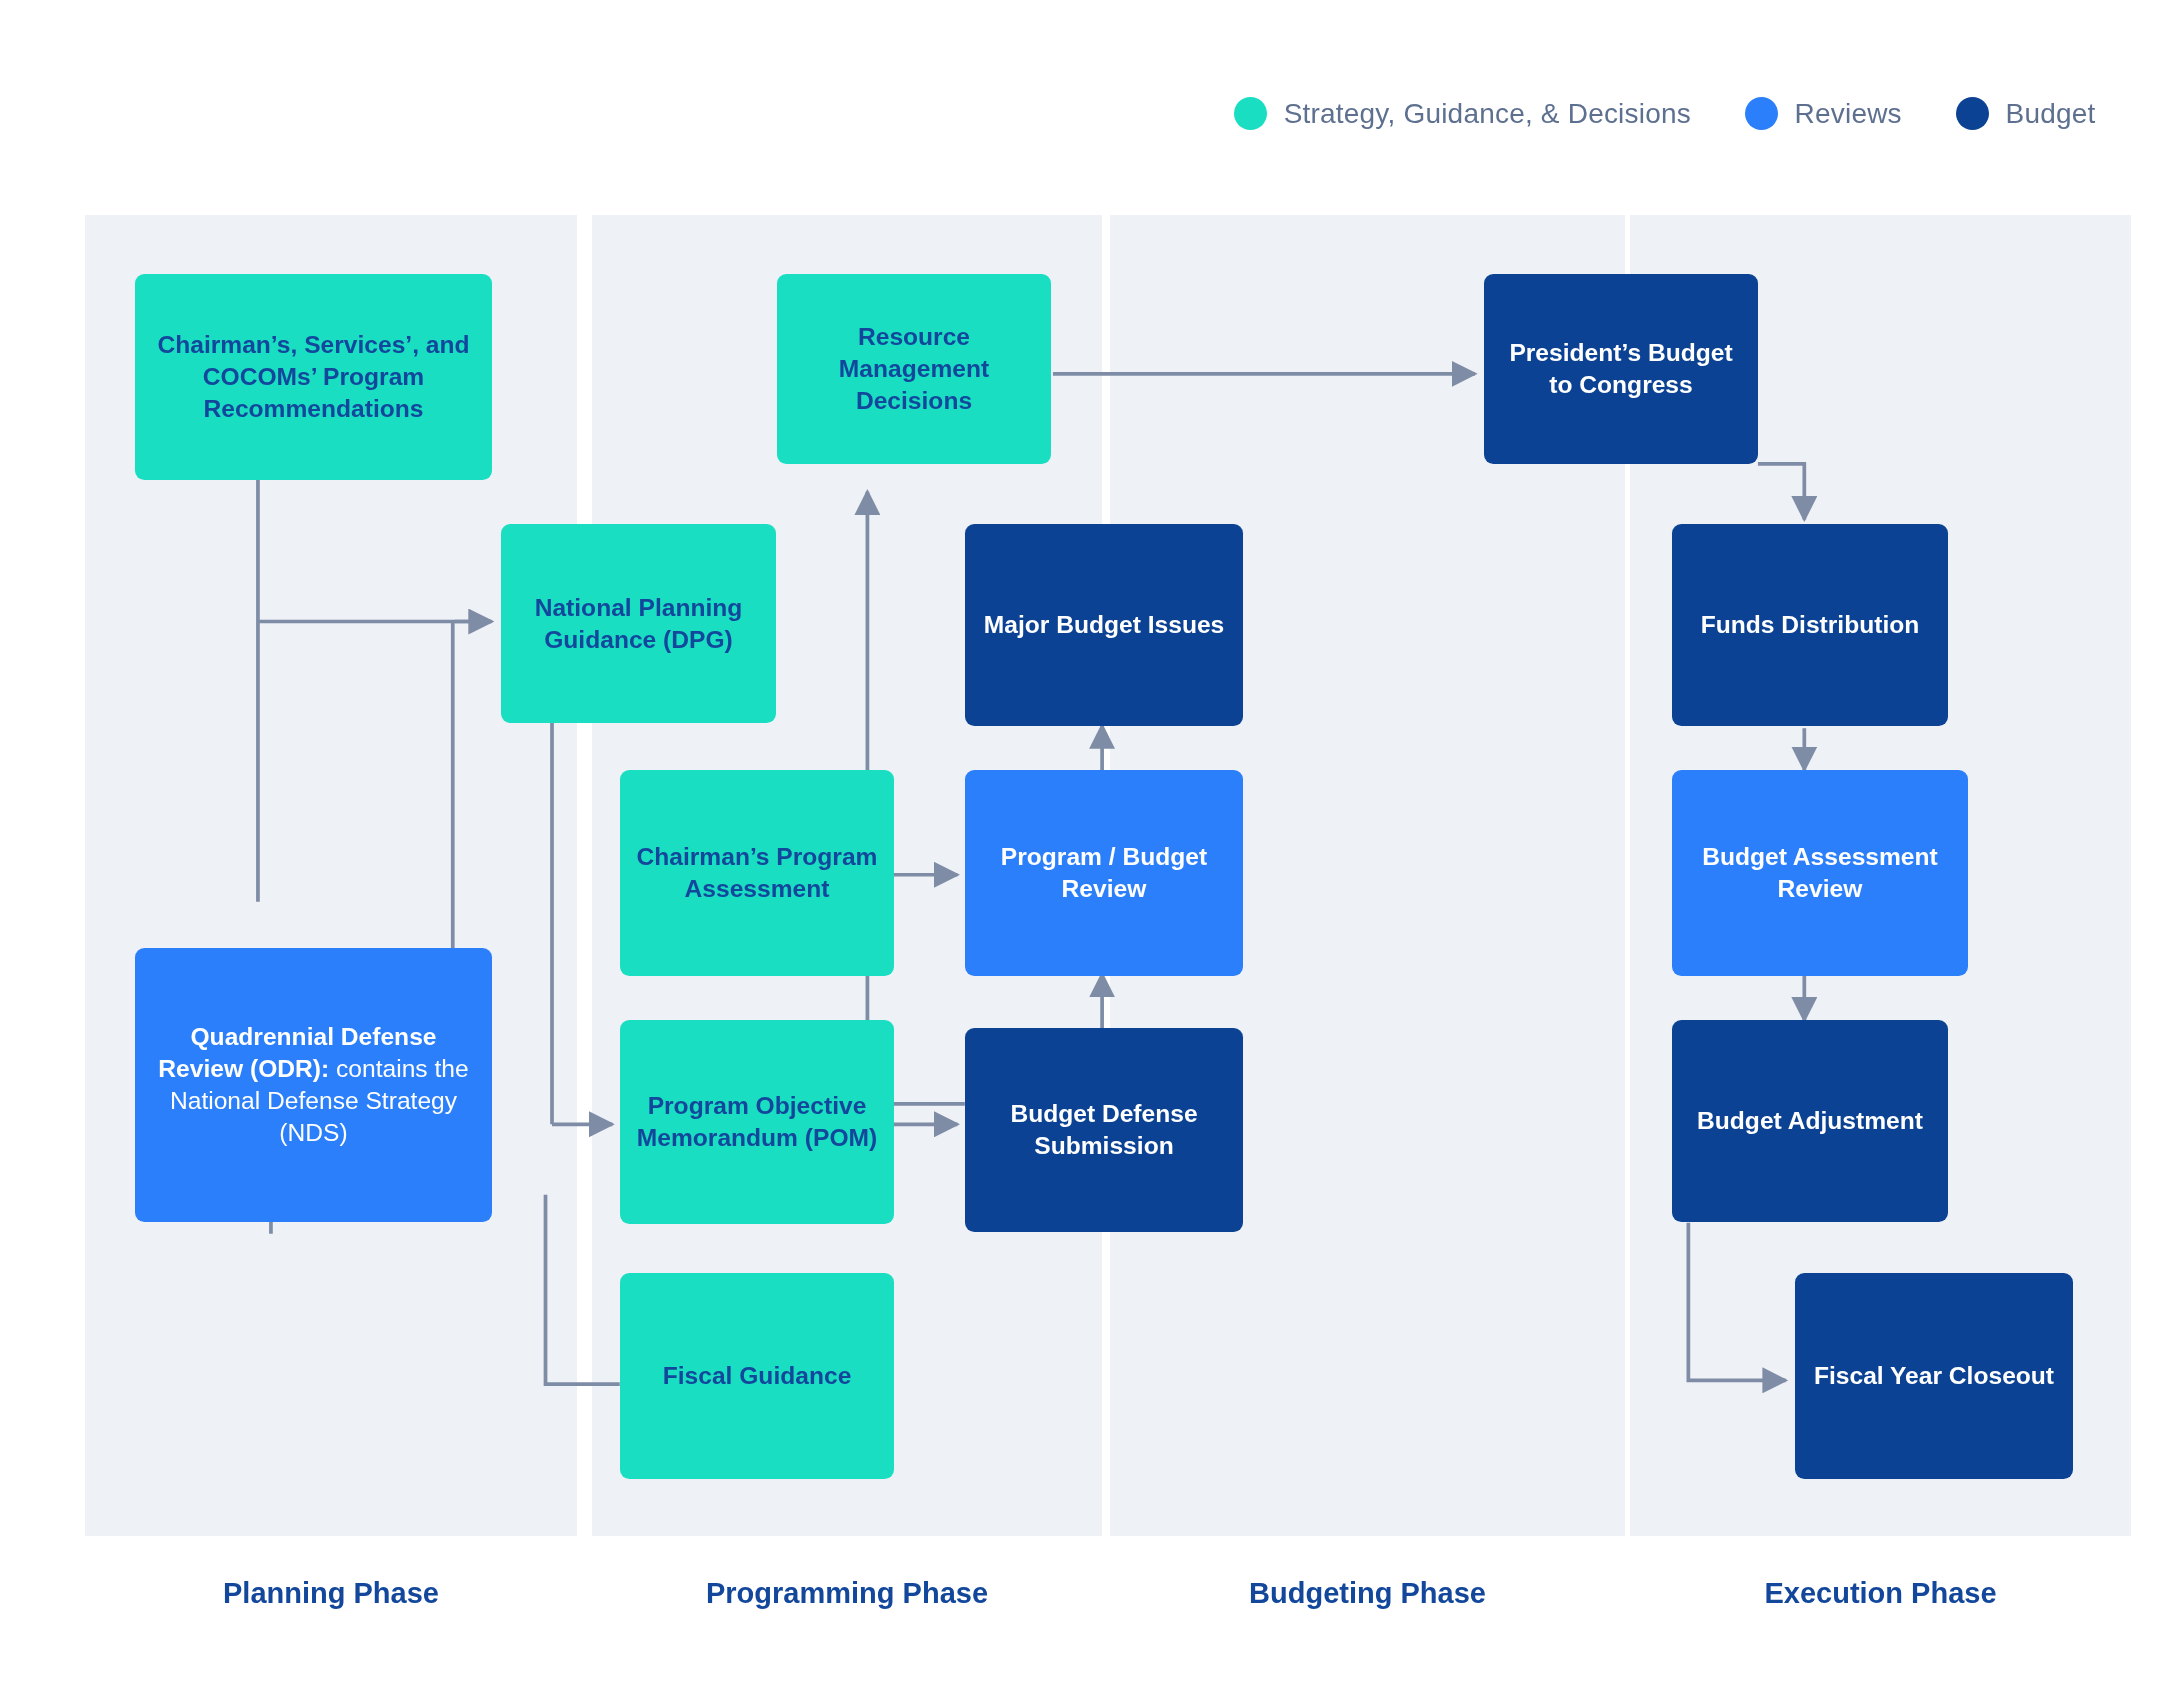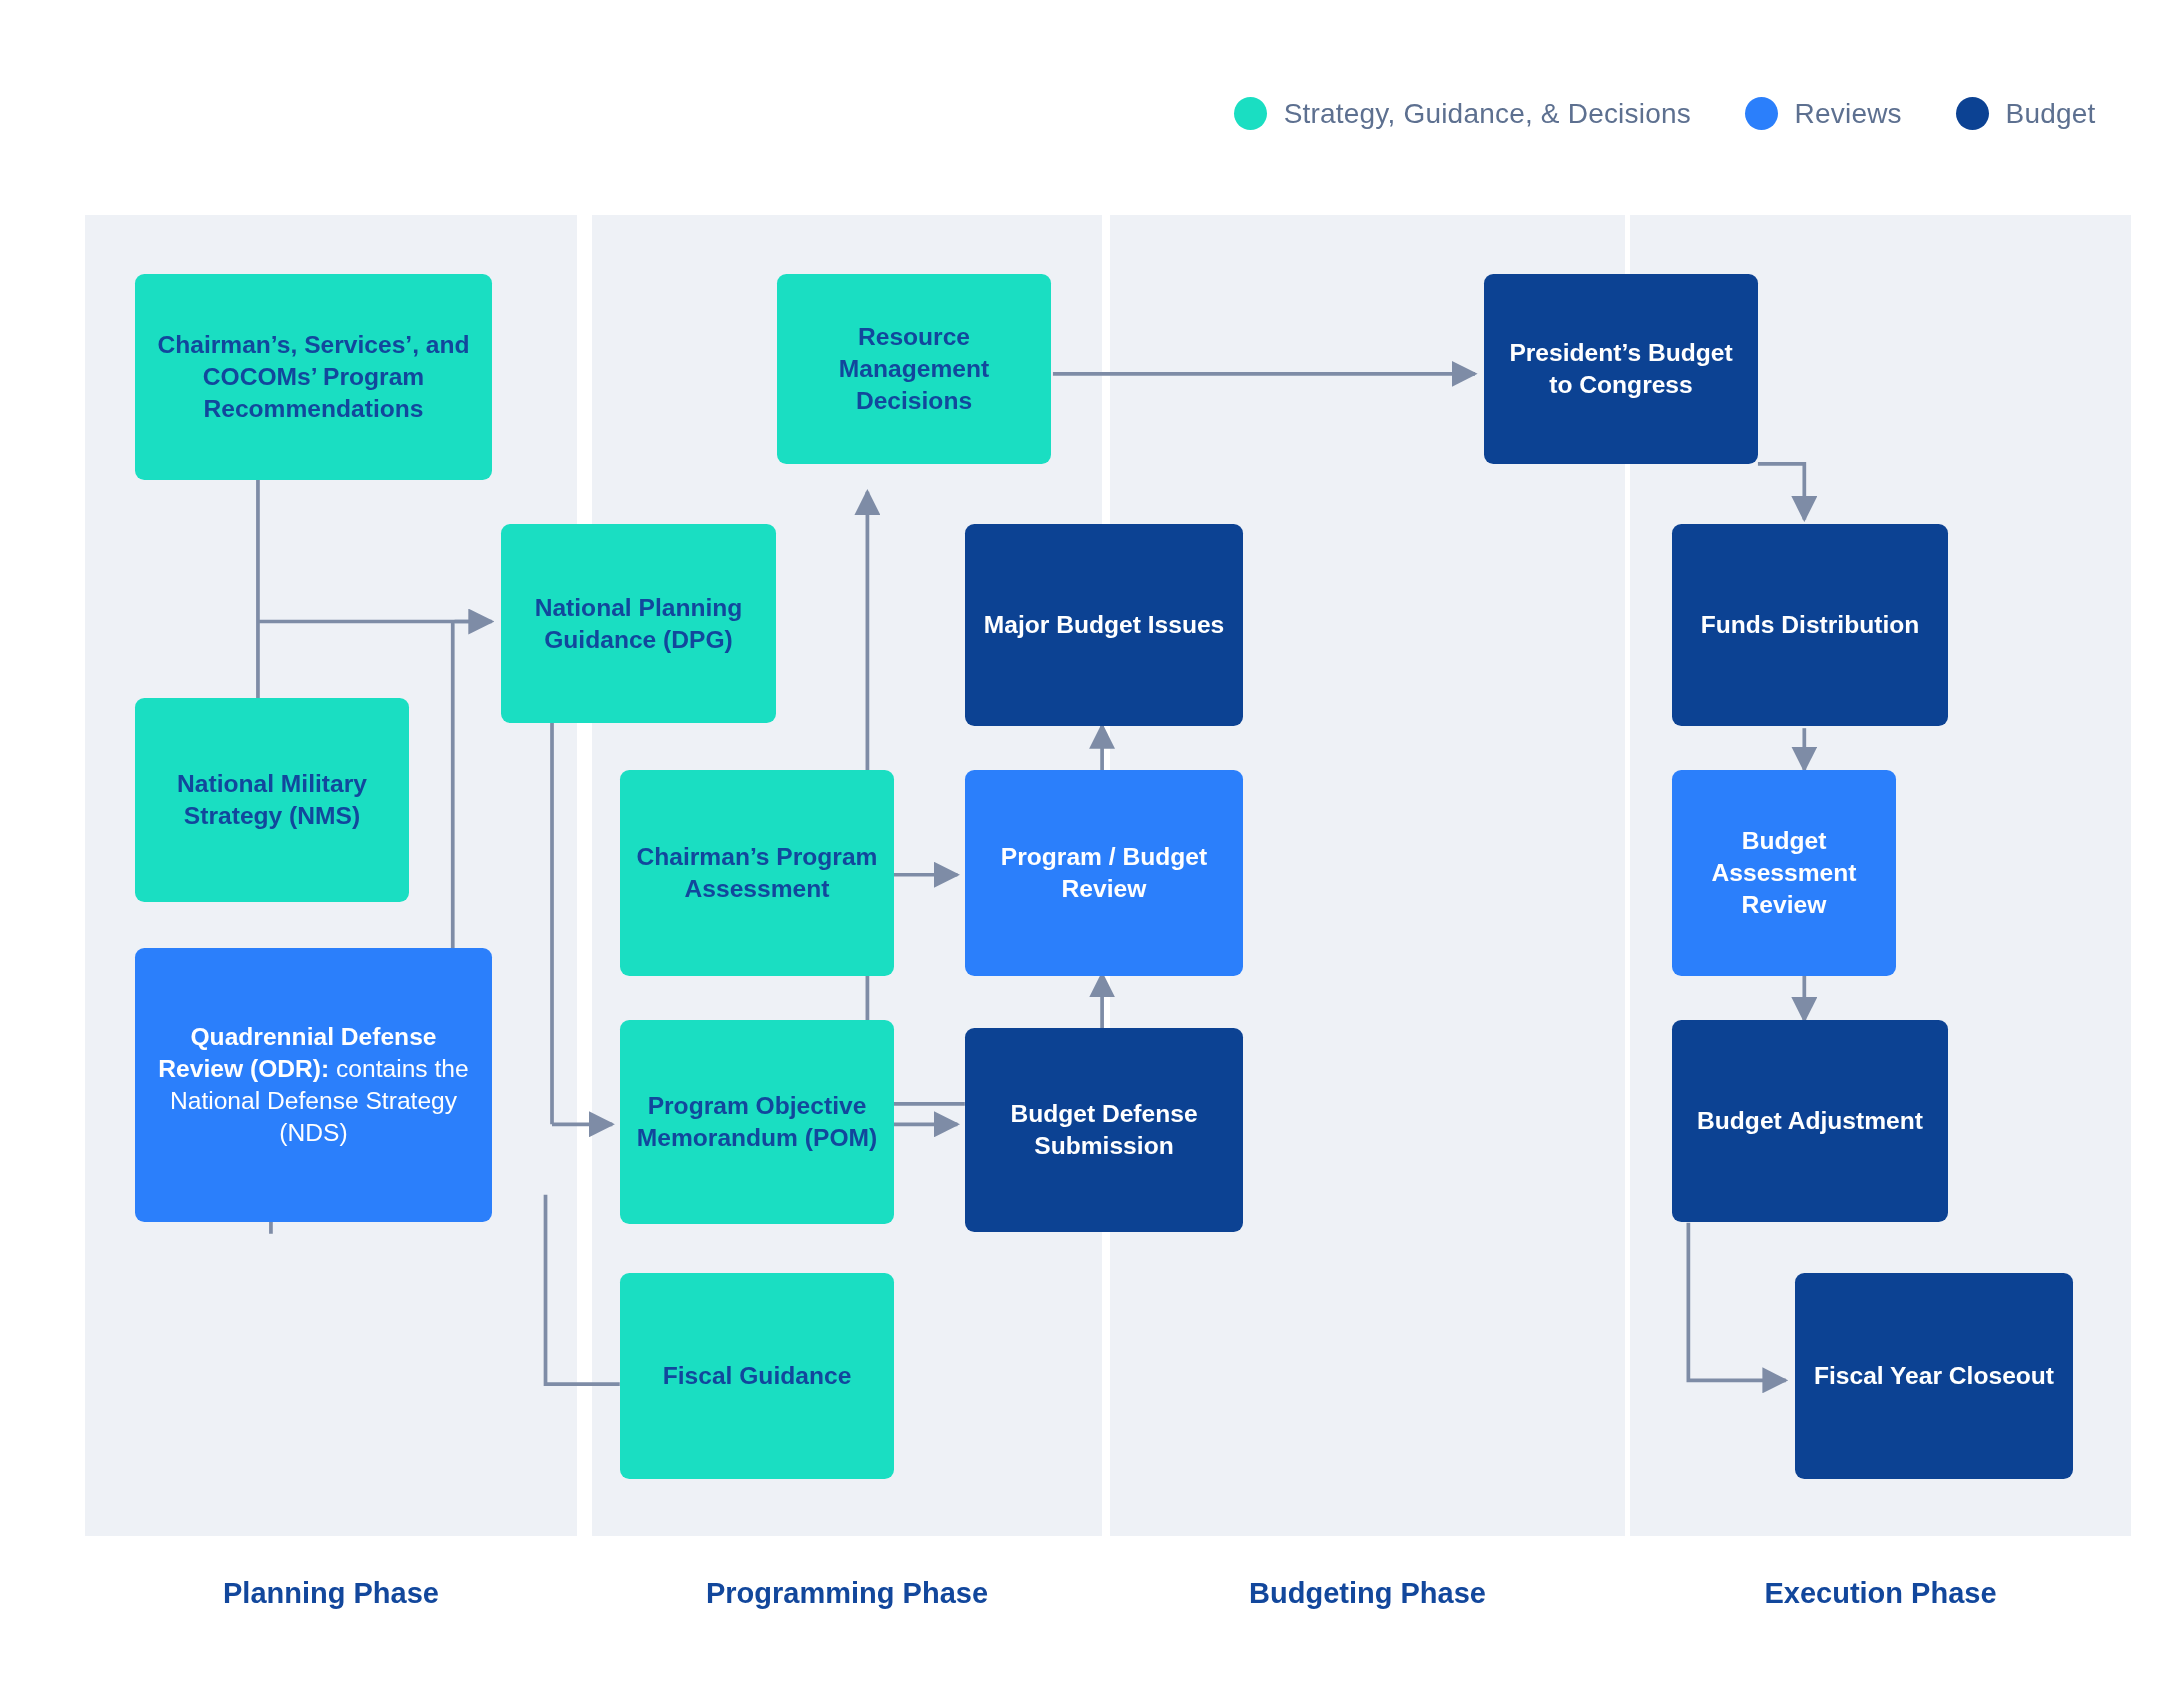--- a/index.html
+++ b/index.html
@@ -100,23 +100,20 @@
       <path d="M 1945 1052 L 1945 1100" marker-end="url(#ah)"></path>
 
       <path d="M 1820 1318 L 1820 1488 L 1925 1488" marker-end="url(#ah)"></path>
     </g>
   </svg>
 
   <div class="node teal" style="left:135px;top:274px;width:357px;height:206px;">
     <span class="txt">Chairman’s, Services’, and COCOMs’ Program Recommendations</span>
   </div>
 
-  <div class="node teal" style="left:135px;top:698px;width:274px;height:204px;">
-    <span class="txt">National Military Strategy (NMS)</span>
-  </div>
 
   <div class="node blue" style="left:135px;top:948px;width:357px;height:274px;">
     <span class="txt"><span>Quadrennial Defense Review (ODR):</span><span class="reg"> contains the National Defense Strategy (NDS)</span></span>
   </div>
 
 
   <div class="node teal" style="left:501px;top:524px;width:275px;height:199px;">
     <span class="txt">National Planning Guidance (DPG)</span>
   </div>
 
@@ -149,21 +146,21 @@
   </div>
 
   <div class="node navy" style="left:1484px;top:274px;width:274px;height:190px;">
     <span class="txt">President’s Budget to Congress</span>
   </div>
 
   <div class="node navy" style="left:1672px;top:524px;width:276px;height:202px;">
     <span class="txt">Funds Distribution</span>
   </div>
 
-  <div class="node blue" style="left:1672px;top:770px;width:224px;height:206px;">
+  <div class="node blue" style="left:1672px;top:770px;width:296px;height:206px;">
     <span class="txt">Budget Assessment Review</span>
   </div>
 
   <div class="node navy" style="left:1672px;top:1020px;width:276px;height:202px;">
     <span class="txt">Budget Adjustment</span>
   </div>
 
   <div class="node navy" style="left:1795px;top:1273px;width:278px;height:206px;">
     <span class="txt">Fiscal Year Closeout</span>
   </div>

